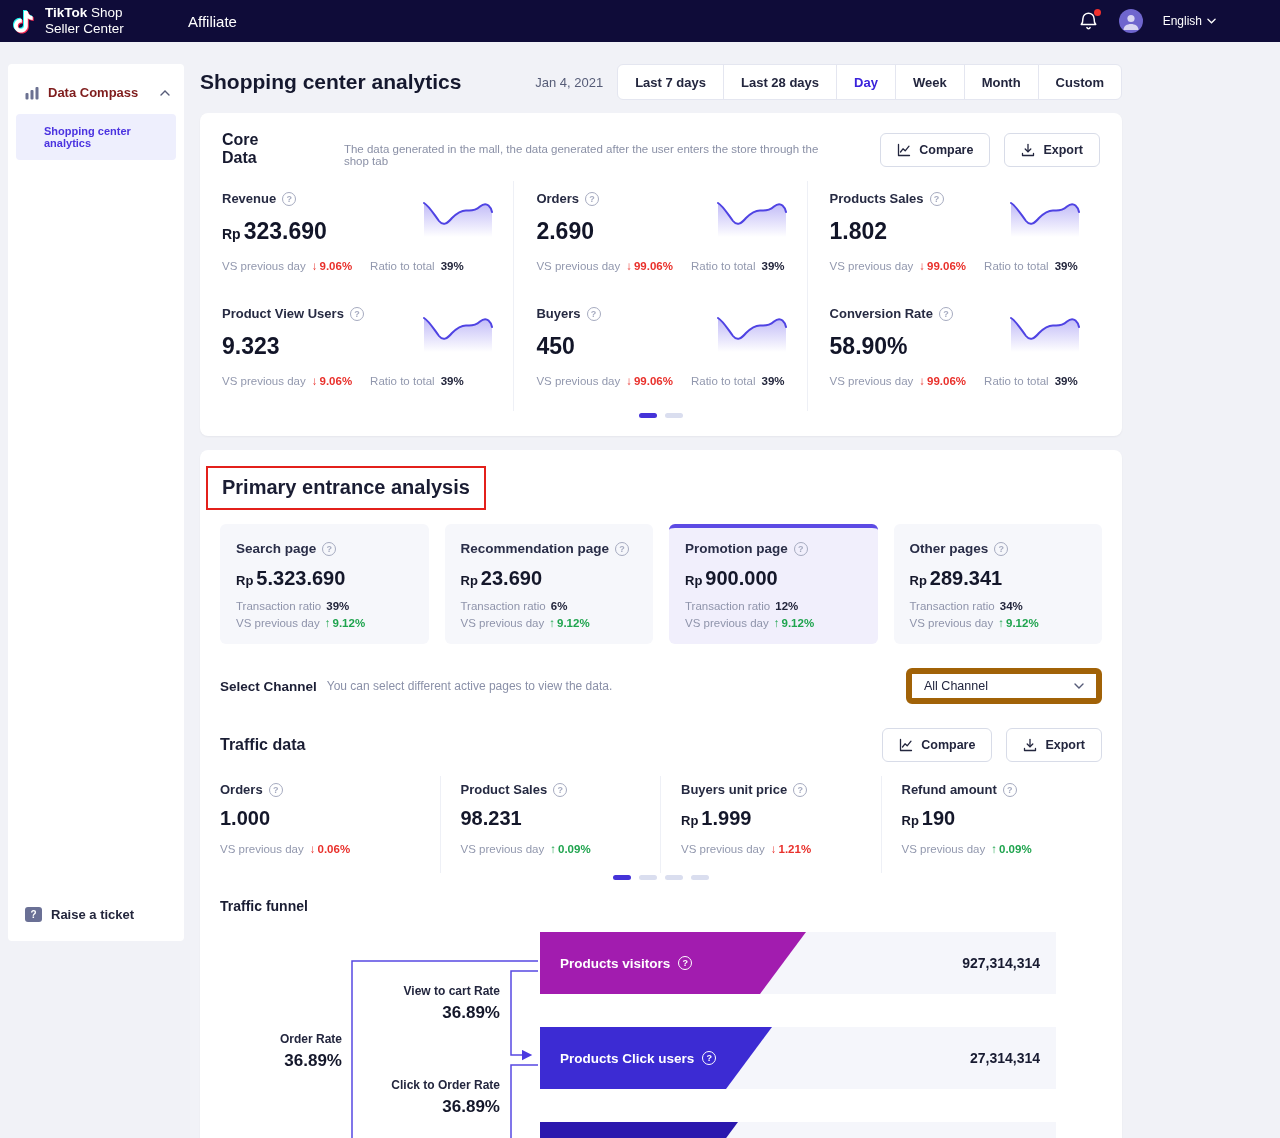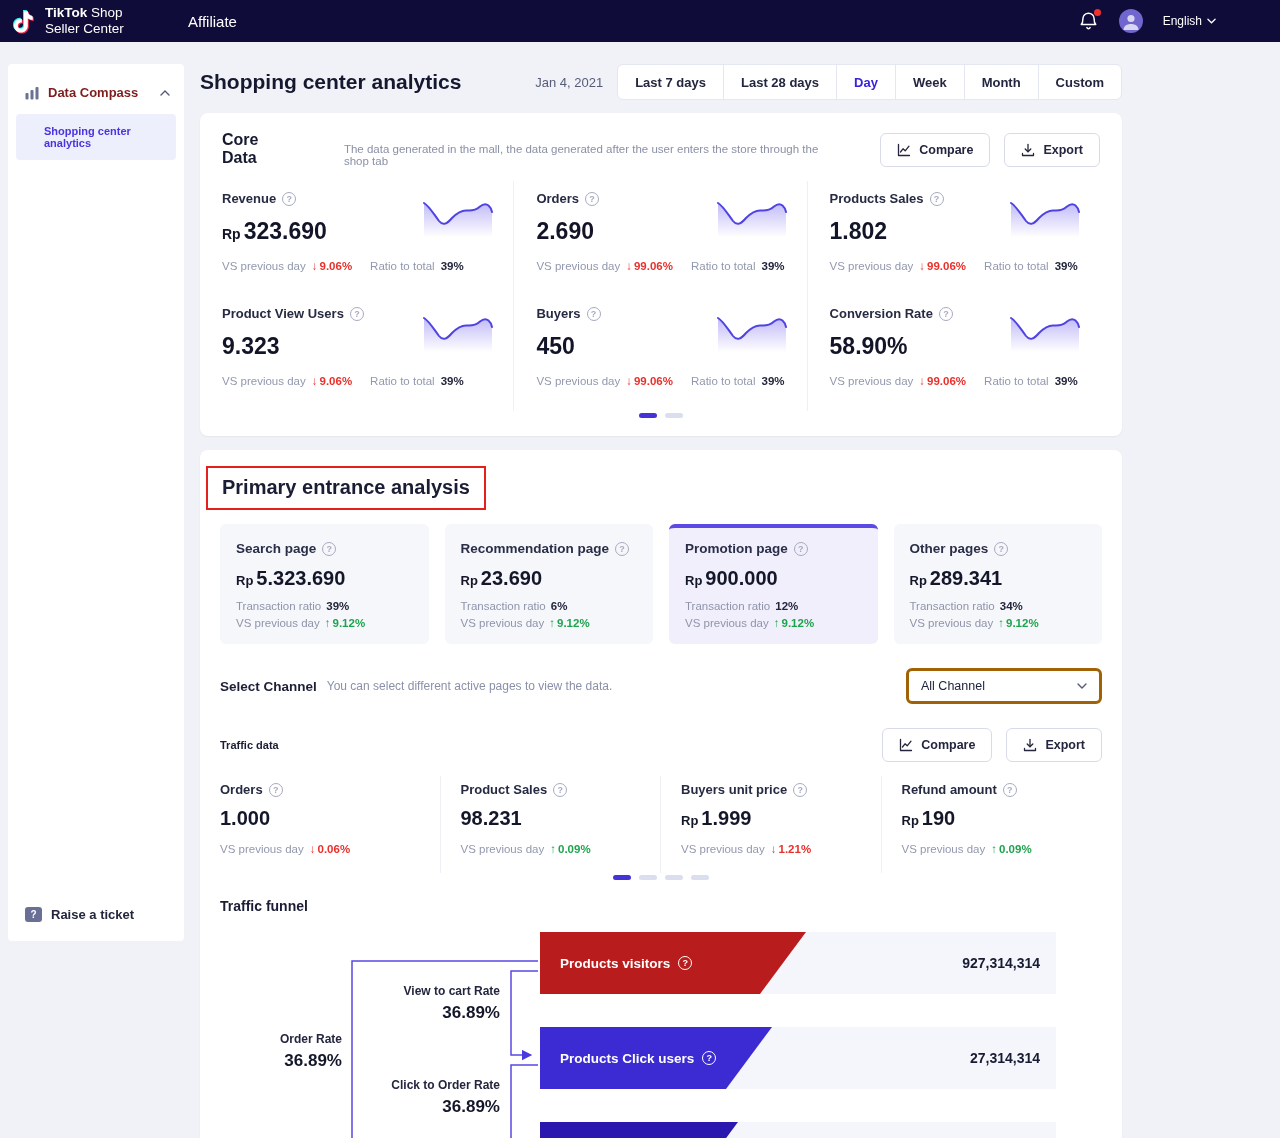--- a/index.html
+++ b/index.html
@@ -81,37 +81,37 @@
   .e-card.selected { background:#F1EFFC; border-top:4px solid #5C4AE4; padding-top:13px; }
   .e-label { font-size:13.5px; font-weight:600; color:#2A2E48; display:flex; gap:6px; align-items:center; }
   .e-value { margin-top:11px; display:flex; align-items:baseline; gap:3px; font-size:20px; font-weight:700; color:#14172A; }
   .e-prefix { font-size:13px; }
   .e-sub { margin-top:10px; font-size:11.5px; color:#8F94AB; display:flex; gap:5px; align-items:center; }
   .e-sub + .e-sub { margin-top:5px; }
   .e-sub b { color:#23263C; }
   .channel-row { margin-top:24px; display:flex; align-items:center; }
   .channel-label { font-size:13.5px; font-weight:700; color:#1C1F36; }
   .channel-desc { font-size:12px; color:#8A90A8; margin-left:10px; }
-  .dropdown { margin-left:auto; width:196px; height:36px; border:3px solid #a16207; border-radius:6px; display:flex; align-items:center; padding:0 12px; font-size:12.5px; color:#21253E; background:#fff; cursor:pointer; }
+  .dropdown { margin-left:auto; width:196px; height:36px; border:6px solid #a16207; border-radius:6px; display:flex; align-items:center; padding:0 12px; font-size:12.5px; color:#21253E; background:#fff; cursor:pointer; }
   .dropdown .chev { margin-left:auto; }
   .traffic-head { margin-top:24px; display:flex; align-items:center; }
-  .traffic-title { font-size:11px; font-weight:700; color:#1A1D33; }
+  .traffic-title { font-size:16px; font-weight:700; color:#1A1D33; }
   .t-metrics { display:grid; grid-template-columns:repeat(4,1fr); margin-top:14px; }
   .t-metric { padding:6px 18px 18px 20px; }
   .t-metric.col1 { padding-left:0; }
   .t-metric.divr { border-right:1px solid #EEF0F6; }
   .t-value { font-size:20px; font-weight:700; color:#14172A; margin-top:10px; display:flex; gap:3px; align-items:baseline; }
   .t-prefix { font-size:13px; font-weight:700; }
   .t-foot { margin-top:13px; display:flex; gap:6px; font-size:11.5px; color:#9298AE; }
   .funnel-title { margin-top:18px; font-size:14px; font-weight:700; color:#1A1D33; }
   
   .funnel { position:relative; height:276px; margin-top:14px; }
   .stage { position:absolute; left:320px; width:516px; height:62px; background:#F5F6FB; }
   .stage .fill { position:absolute; top:0; left:0; bottom:0; clip-path:polygon(0 0,100% 0,calc(100% - 46px) 100%,0 100%); display:flex; align-items:center; padding-left:20px; gap:8px; color:#fff; font-size:13.5px; font-weight:600; }
-  .stage.s0 { top:4px; }   .stage.s0 .fill { width:266px; background:#b91c1c; }
+  .stage.s0 { top:4px; }   .stage.s0 .fill { width:266px; background:#a21caf; }
   .stage.s1 { top:99px; }  .stage.s1 .fill { width:232px; background:#3C2BD3; }
   .stage.s2 { top:194px; } .stage.s2 .fill { width:198px; background:#2B18AE; }
   .stage .val { position:absolute; right:16px; top:0; line-height:62px; font-size:14px; font-weight:700; color:#181B31; }
   .bracket { position:absolute; left:0; top:0; overflow:visible; }
   .rate { position:absolute; text-align:right; }
   .rate .r-label { font-size:12px; font-weight:600; color:#23263E; }
   .rate .r-value { font-size:17px; font-weight:700; color:#14172A; margin-top:5px; }
   .rate.order { left:0; width:122px; top:104px; }
   .rate.view { left:60px; width:220px; top:56px; }
   .rate.click { left:60px; width:220px; top:150px; }

